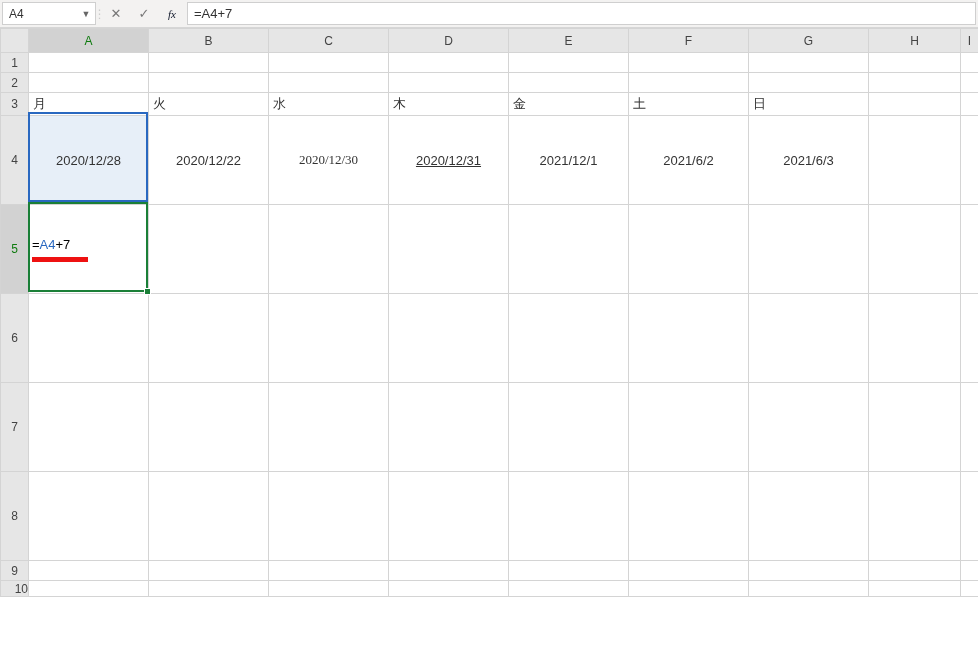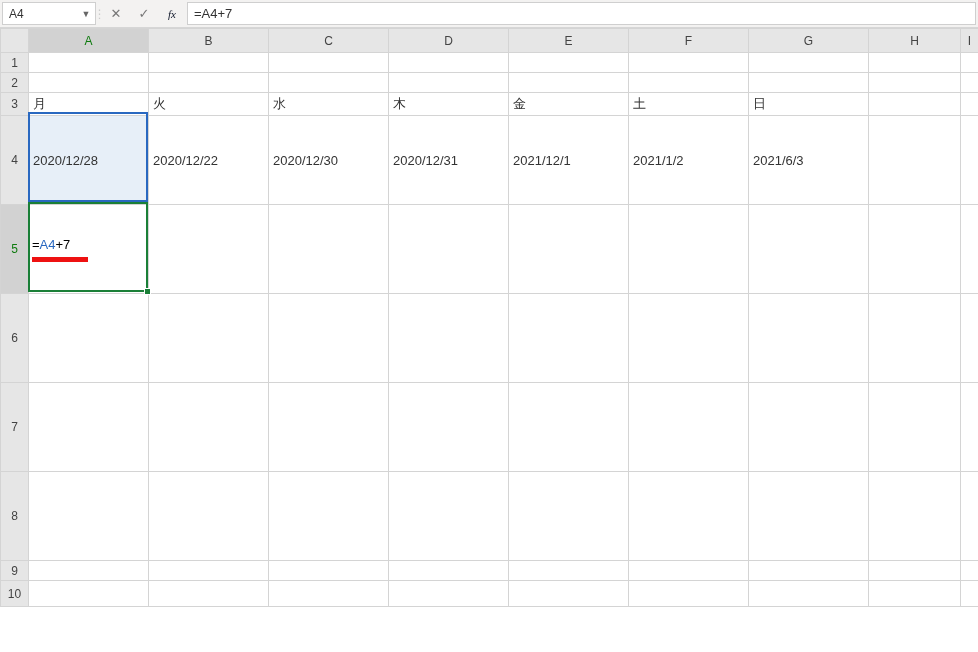--- a/index.html
+++ b/index.html
@@ -114,34 +114,34 @@
   }
 
   
   .cell {
     background: #fff;
     vertical-align: bottom;
     padding: 2px 4px;
     font-size: 13px;
     position: relative;
   }
-  .cell.right { text-align: left; }
+  .cell.right { text-align: center; }
   .cell.left  { text-align: left; }
 
   
   col.cw-rowhdr { width: 28px; }
   col.cw-main   { width: 120px; }
   col.cw-h      { width: 92px; }
   col.cw-i      { width: 18px; }
 
   
   tr.r-small  td, tr.r-small  th { height: 20px; }
   tr.r-hdrrow td, tr.r-hdrrow th { height: 20px; }
   tr.r-tall   td, tr.r-tall   th { height: 89px; }
-  tr.r-last   td, tr.r-last   th { height: 26px; }
+  tr.r-last   td, tr.r-last   th { height: 16px; text-align: right; }
 
   
   .ref-A4 {
     background: #e7eff8;
   }
   .ref-A4-border {
     position: absolute;
     pointer-events: none;
     border: 2px solid #2968c0;
     z-index: 5;
@@ -271,24 +271,24 @@
       <td class="cell left">土</td>
       <td class="cell left">日</td>
       <td class="cell"></td>
       <td class="cell"></td>
     </tr>
 
     <tr class="r-tall">
       <th class="row-hdr">4</th>
       <td class="cell right ref-A4" style="vertical-align:middle;">2020/12/28</td>
       <td class="cell right" style="vertical-align:middle;">2020/12/22</td>
-      <td class="cell right" style="vertical-align:middle;">2020/12/30</td>
-      <td class="cell right" style="vertical-align:middle;">2020/12/31</td>
+      <td class="cell right" style="vertical-align:middle;font-family:Liberation Serif, serif;">2020/12/30</td>
+      <td class="cell right" style="vertical-align:middle;text-decoration:underline;">2020/12/31</td>
       <td class="cell right" style="vertical-align:middle;">2021/12/1</td>
-      <td class="cell right" style="vertical-align:middle;">2021/1/2</td>
+      <td class="cell right" style="vertical-align:middle;">2021/6/2</td>
       <td class="cell right" style="vertical-align:middle;">2021/6/3</td>
       <td class="cell"></td>
       <td class="cell"></td>
     </tr>
 
     <tr class="r-tall">
       <th class="row-hdr active">5</th>
       <td class="cell left" style="vertical-align:top;">
         <span class="editing-text">
           <span class="tok-eq">=</span><span class="tok-ref">A4</span><span class="tok-rest">+7</span>

